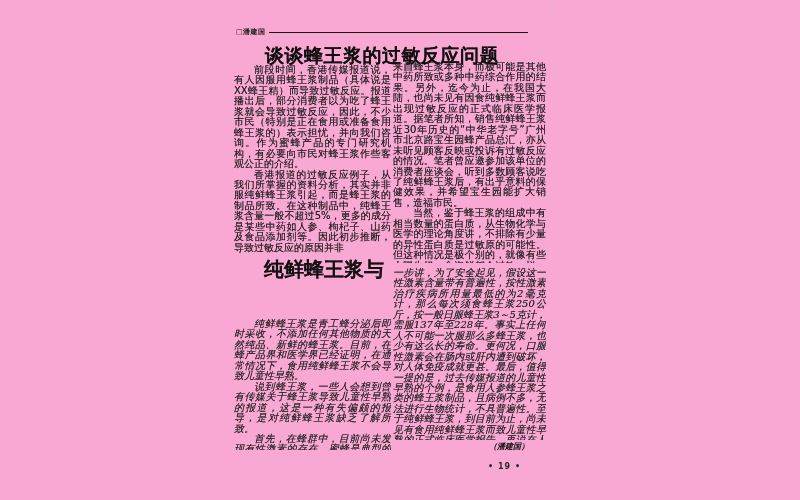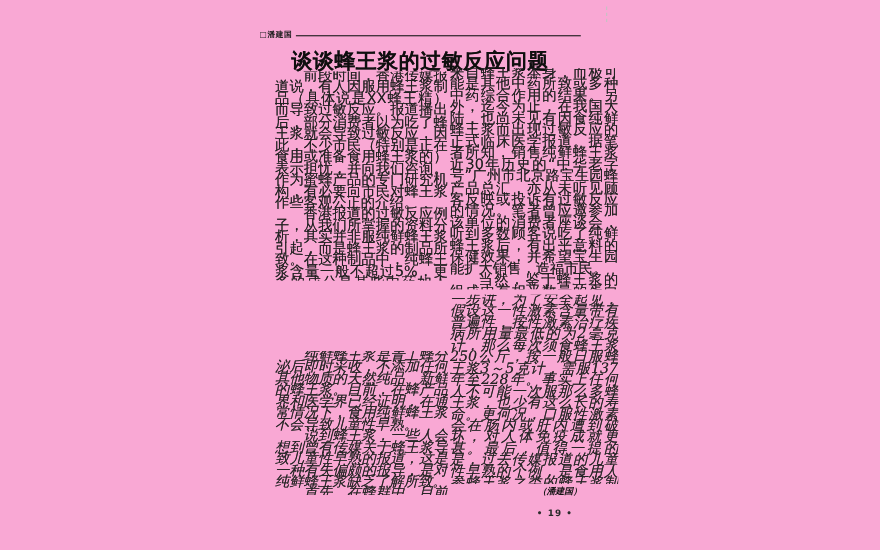--- a/index.html
+++ b/index.html
@@ -25,24 +25,23 @@
   
   .title{
     position:absolute;left:225px;top:43px;width:314px;
     text-align:center;font-size:19px;font-weight:bold;color:#0f0f0f;
     letter-spacing:0.5px;white-space:nowrap;
     text-shadow:0 0 0.4px rgba(0,0,0,0.65);
   }
   
   .col{
     position:absolute;
-    font-size:13px;line-height:10.45px;
+    font-size:10px;line-height:10.45px;
     color:#222;text-align:justify;overflow:hidden;
     text-shadow:0 0 0.45px rgba(30,30,30,0.7);
-    margin-left:16px;
   }
   .col p{margin:0;text-indent:2em;}
   .col p.noindent{text-indent:0;}
   .italic-sec{font-family:"DejaVu Serif", serif;font-style:italic;color:#262626;}
   #left-top   {left:234px;top:65px; width:157px;height:190px;}
   #left-italic{left:234px;top:319px;width:157px;height:131px;}
   #right-top  {left:393px;top:62px; width:153px;height:201px;}
   #right-italic{left:393px;top:268px;width:153px;height:172px;}
   
   .subheading{
@@ -78,20 +77,21 @@
   </div>
 
   <div class="title">谈谈蜂王浆的过敏反应问题</div>
 
   <div class="col" id="left-top">
     <p>前段时间，香港传媒报道说，有人因服用蜂王浆制品（具体说是XX蜂王精）而导致过敏反应。报道播出后，部分消费者以为吃了蜂王浆就会导致过敏反应，因此，不少市民（特别是正在食用或准备食用蜂王浆的）表示担忧，并向我们咨询。作为蜜蜂产品的专门研究机构，有必要向市民对蜂王浆作些客观公正的介绍。</p>
     <p>香港报道的过敏反应例子，从我们所掌握的资料分析，其实并非服纯鲜蜂王浆引起，而是蜂王浆的制品所致。在这种制品中，纯蜂王浆含量一般不超过5%，更多的成分是某些中药如人参、枸杞子、山药及食品添加剂等。因此初步推断，导致过敏反应的原因并非</p>
   </div>
 
   <div class="subheading">
+    <span class="l1">纯鲜蜂王浆与</span>
   </div>
 
   <div class="col italic-sec" id="left-italic">
     <p>纯鲜蜂王浆是青工蜂分泌后即时采收，不添加任何其他物质的天然纯品、新鲜的蜂王浆。目前，在蜂产品界和医学界已经证明，在通常情况下，食用纯鲜蜂王浆不会导致儿童性早熟。</p>
     <p>说到蜂王浆，一些人会想到曾有传媒关于蜂王浆导致儿童性早熟的报道，这是一种有失偏颇的报导，是对纯鲜蜂王浆缺乏了解所致。</p>
     <p>首先，在蜂群中，目前尚未发现有性激素的存在。蜜蜂是典型的社会性昆虫，控制其性活动的是保幼激素与蜕皮激素等，而这两种激素的功能只是影响蜜蜂的幼虫分化方向，与人类的性激素功能有天壤之别。第二，在过去的学术研究中，发现少数蜂王浆含微量的性激素（&lt;0.8微克/100克），但专家们分析发现，这种现象仅为个别，缺乏统计意义，因而并无普遍性。即使退</p>
   </div>
 
   <div class="col" id="right-top">
     <p class="noindent">来自蜂王浆本身，而极可能是其他中药所致或多种中药综合作用的结果。另外，迄今为止，在我国大陆，也尚未见有因食纯鲜蜂王浆而出现过敏反应的正式临床医学报道。据笔者所知，销售纯鲜蜂王浆近30年历史的“中华老字号”广州市北京路宝生园蜂产品总汇，亦从未听见顾客反映或投诉有过敏反应的情况。笔者曾应邀参加该单位的消费者座谈会，听到多数顾客说吃了纯鲜蜂王浆后，有出乎意料的保健效果，并希望宝生园能扩大销售，造福市民。</p>

